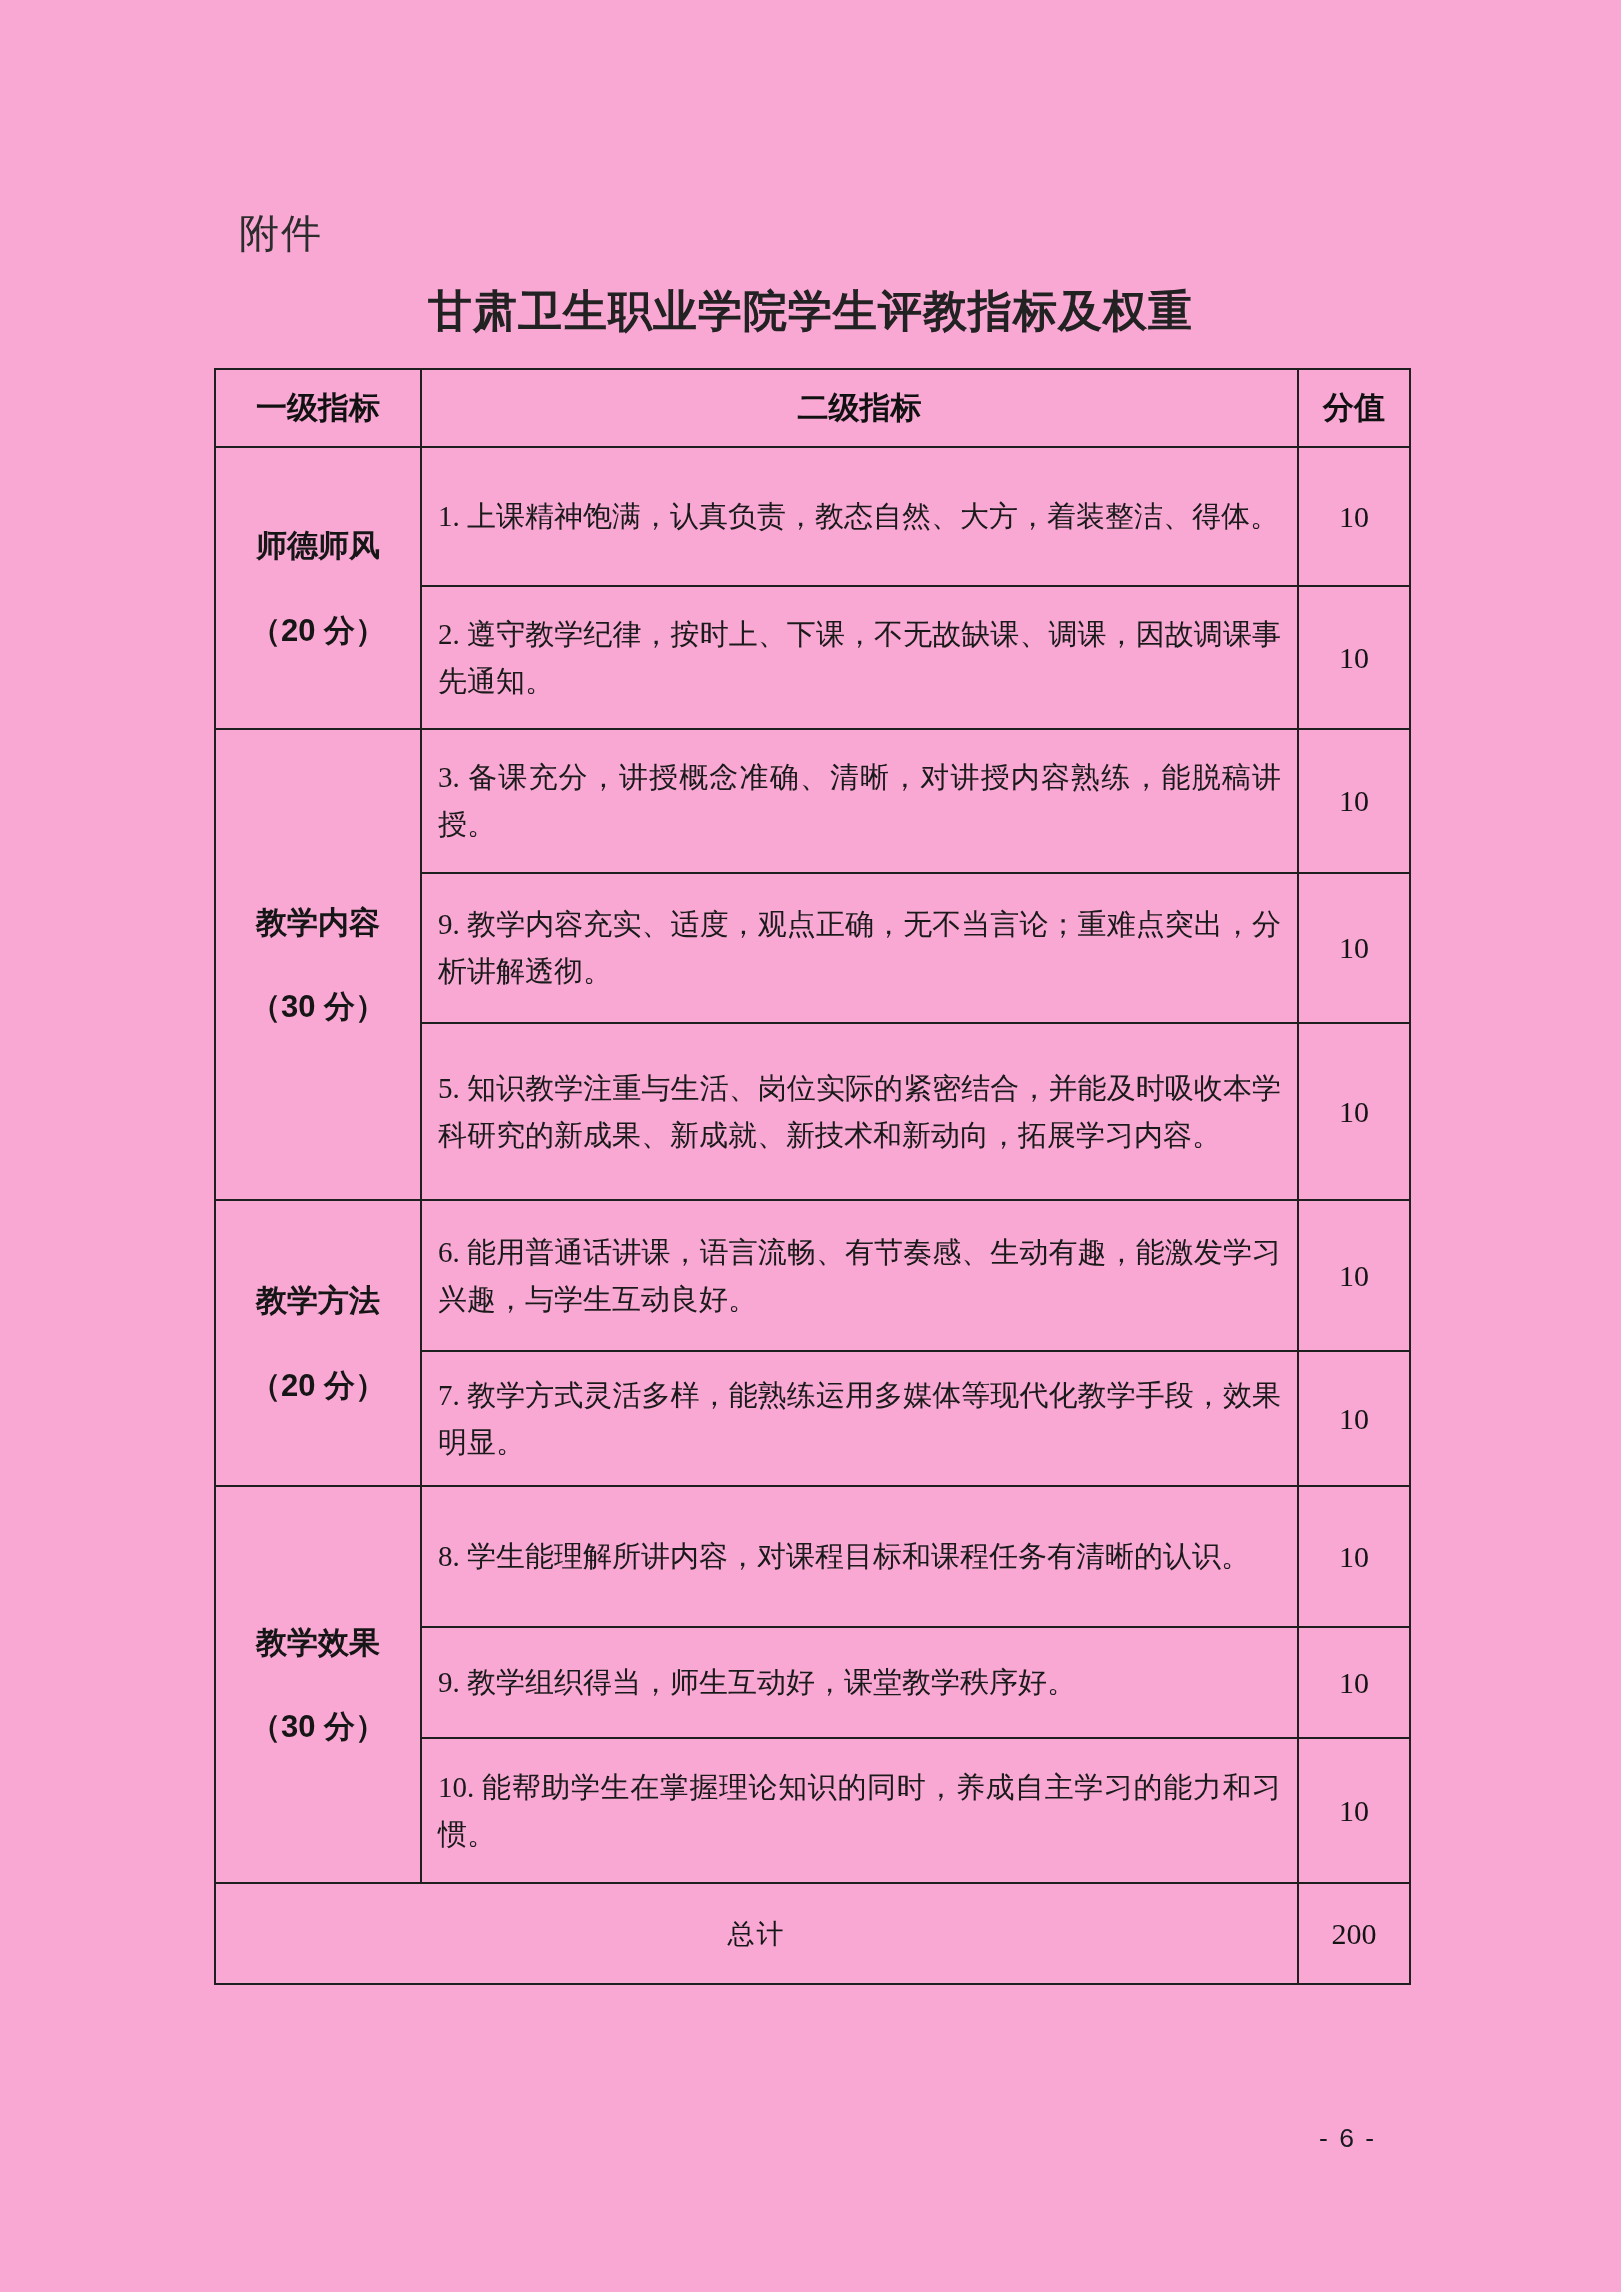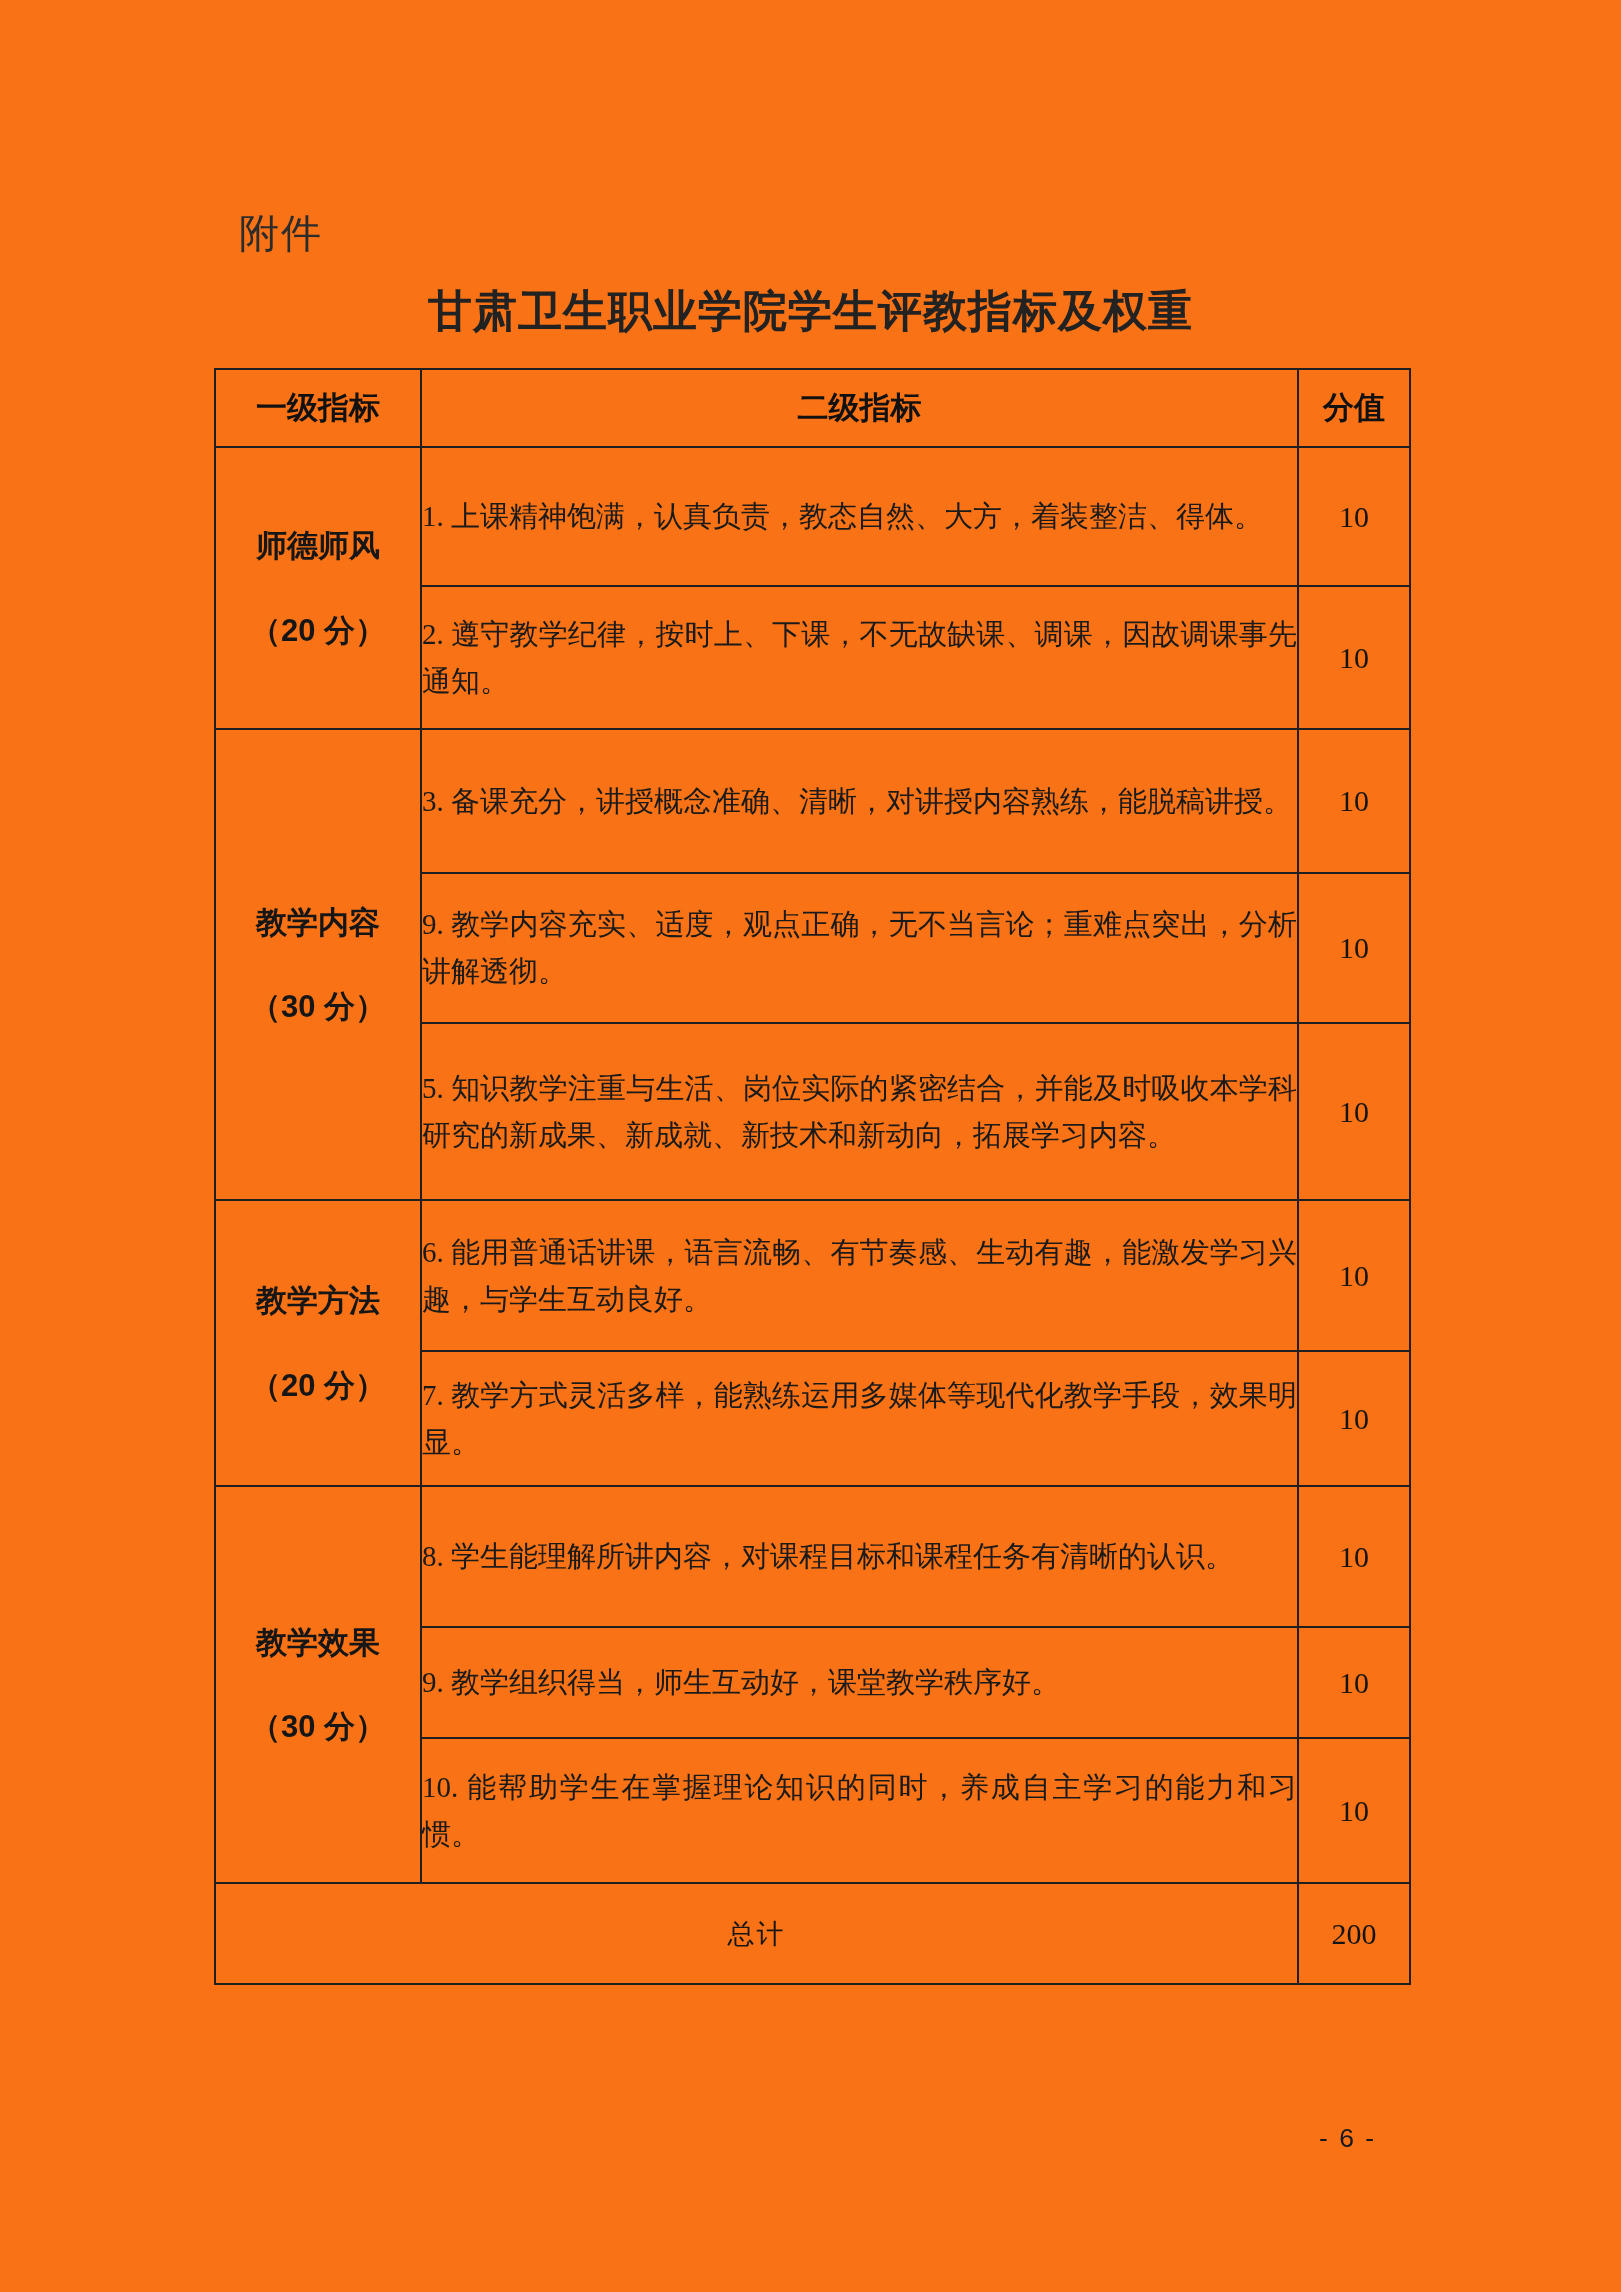--- a/index.html
+++ b/index.html
@@ -1,21 +1,21 @@
 <!DOCTYPE html>
 <html lang="zh"><head>
 <meta charset="utf-8">
 <style>
   html,body { margin:0; padding:0; background:#e8e8e8; }
   .page {
     position: relative;
     width: 1621px;
     height: 2293px;
     margin: 0 auto;
-    background: #f97316;
+    background: #f9a8d4;
     font-family: "Liberation Serif", "DejaVu Serif", serif;
     color: #1d1d1d;
   }
   .attachment {
     position: absolute;
     left: 239px;
     top: 206px;
     font-family: "Liberation Sans", "DejaVu Sans", sans-serif;
     font-size: 40px;
     color: #2c2c2c;
@@ -36,21 +36,21 @@
     position: absolute;
     left: 214px;
     top: 368px;
     width: 1195px;
     border-collapse: collapse;
     table-layout: fixed;
   }
   table.eval td, table.eval th {
     border: 2px solid #1f1f1f;
     vertical-align: middle;
-    padding: 0;
+    padding: 16px;
   }
   th.h {
     font-family: "Liberation Sans", "DejaVu Sans", sans-serif;
     font-size: 31px;
     font-weight: 700;
     color: #111;
     text-align: center;
   }
   td.group {
     text-align: center;

